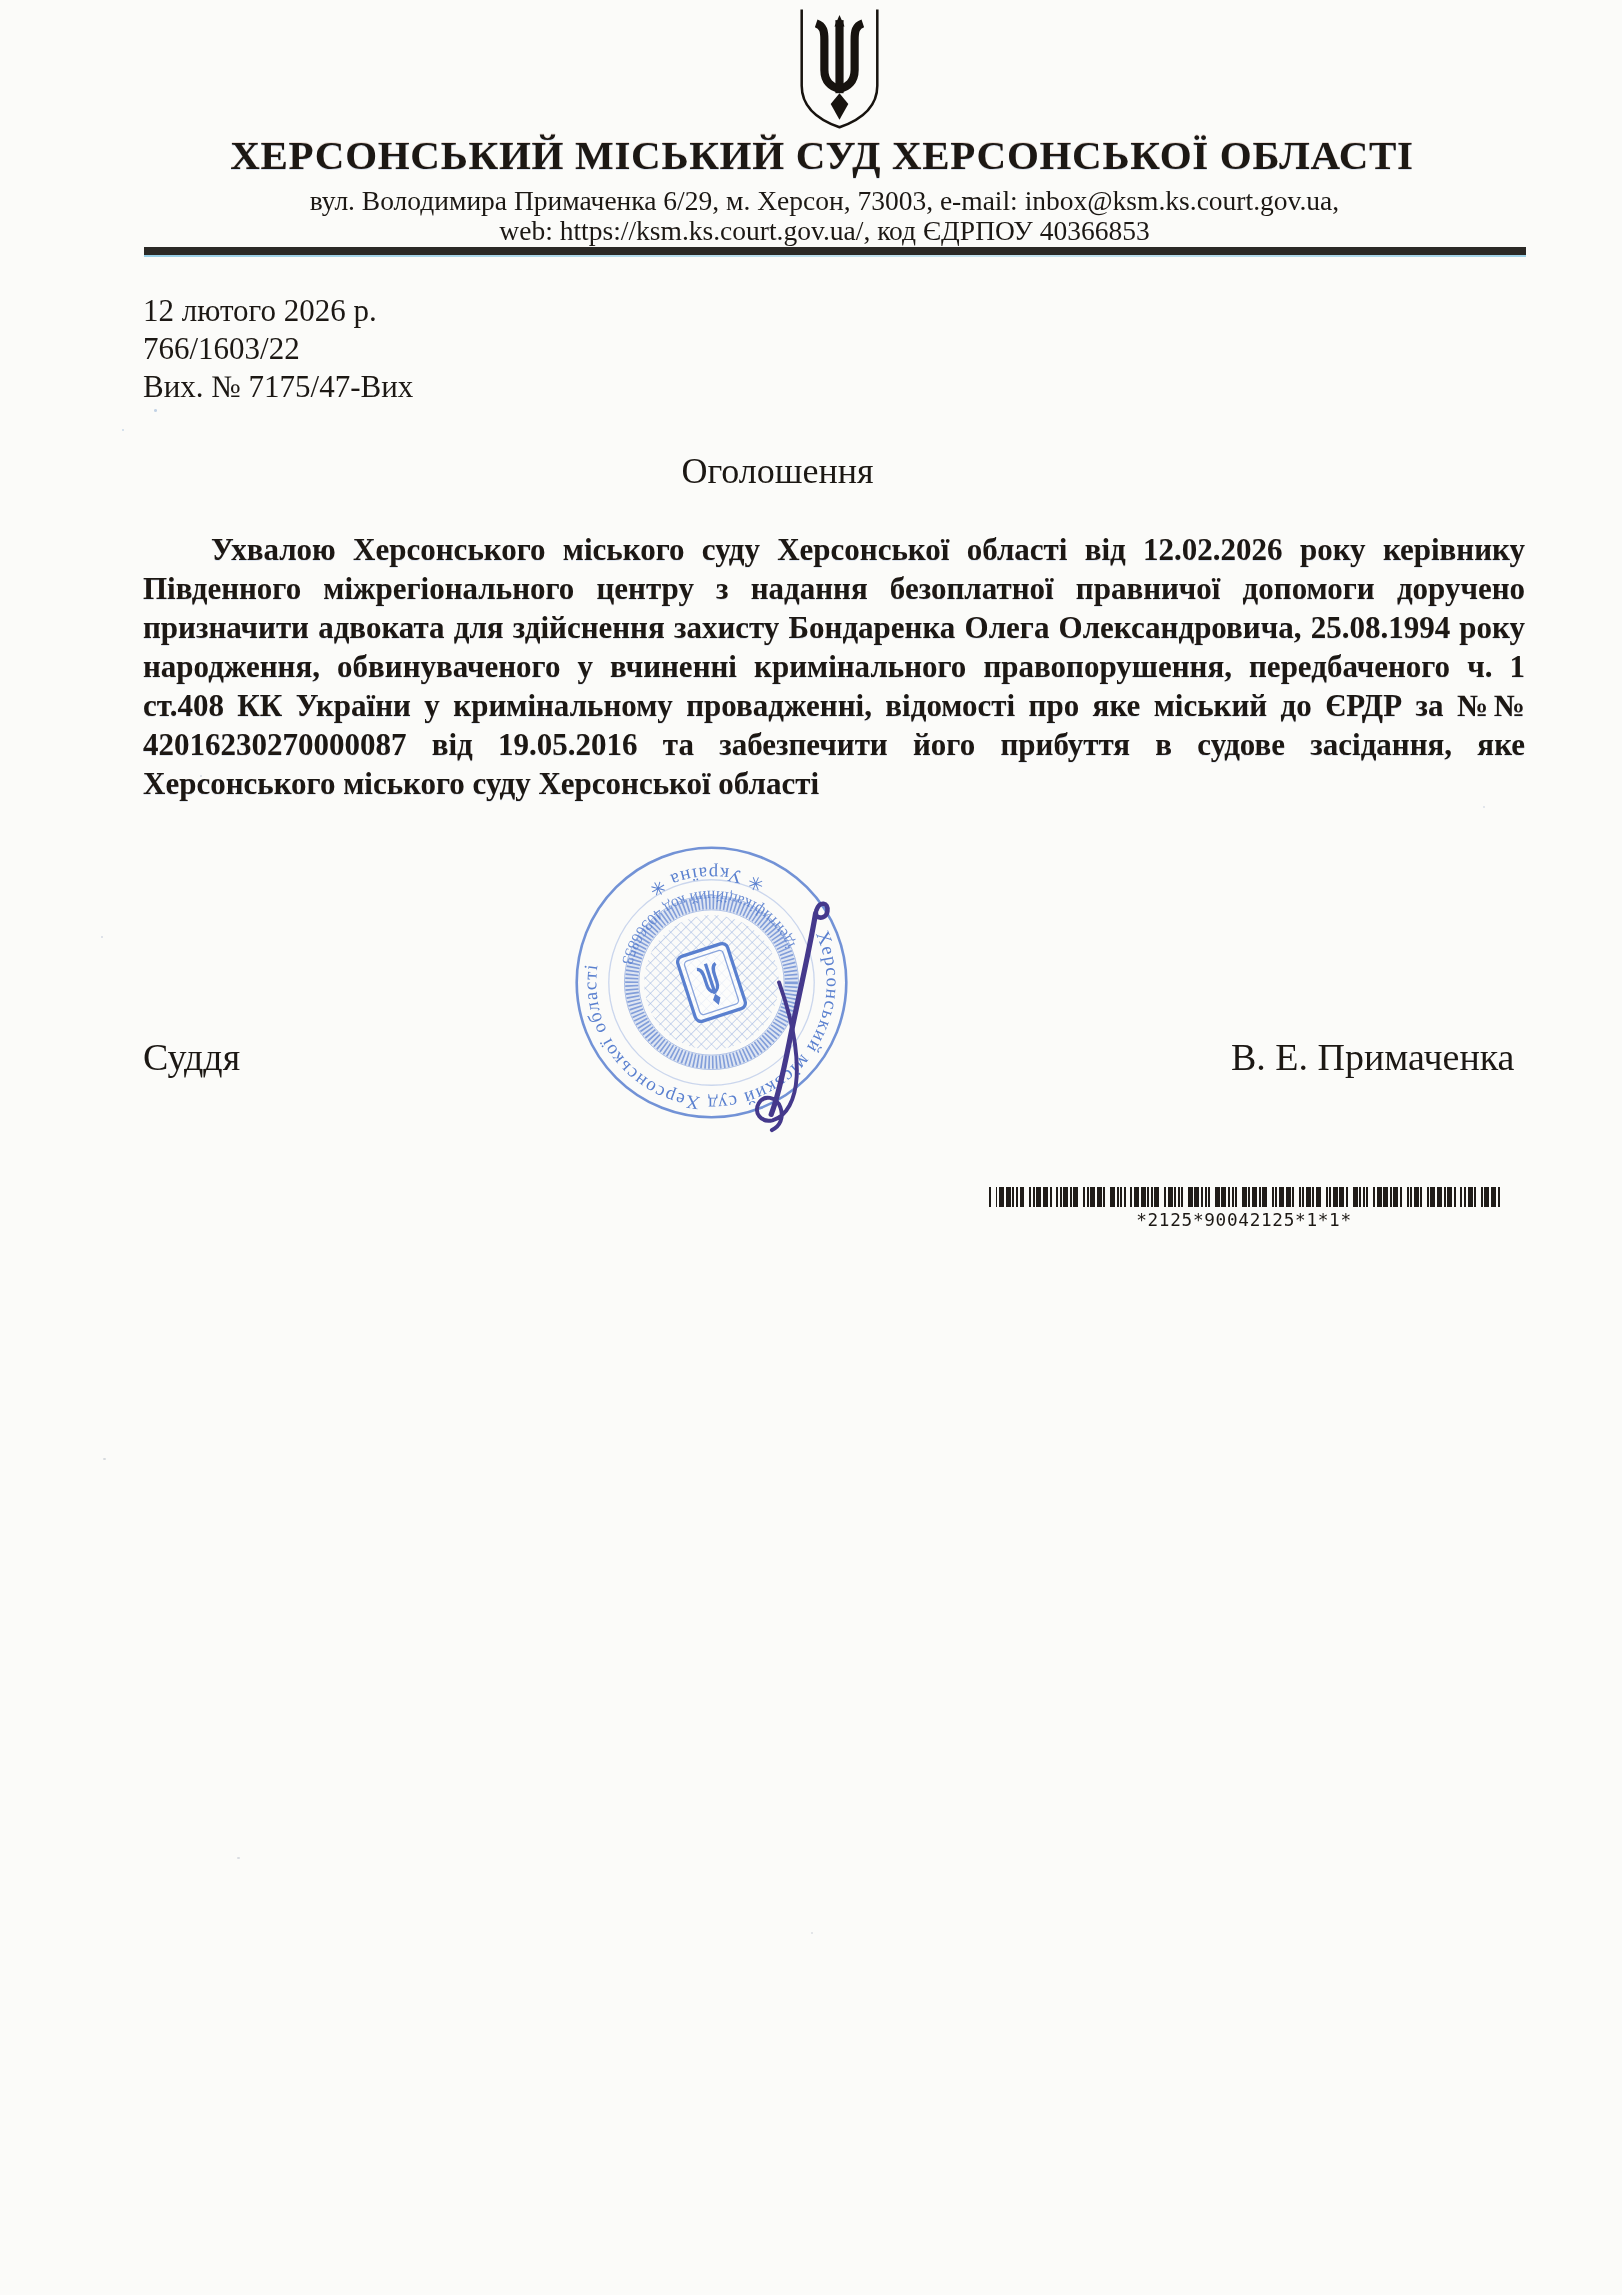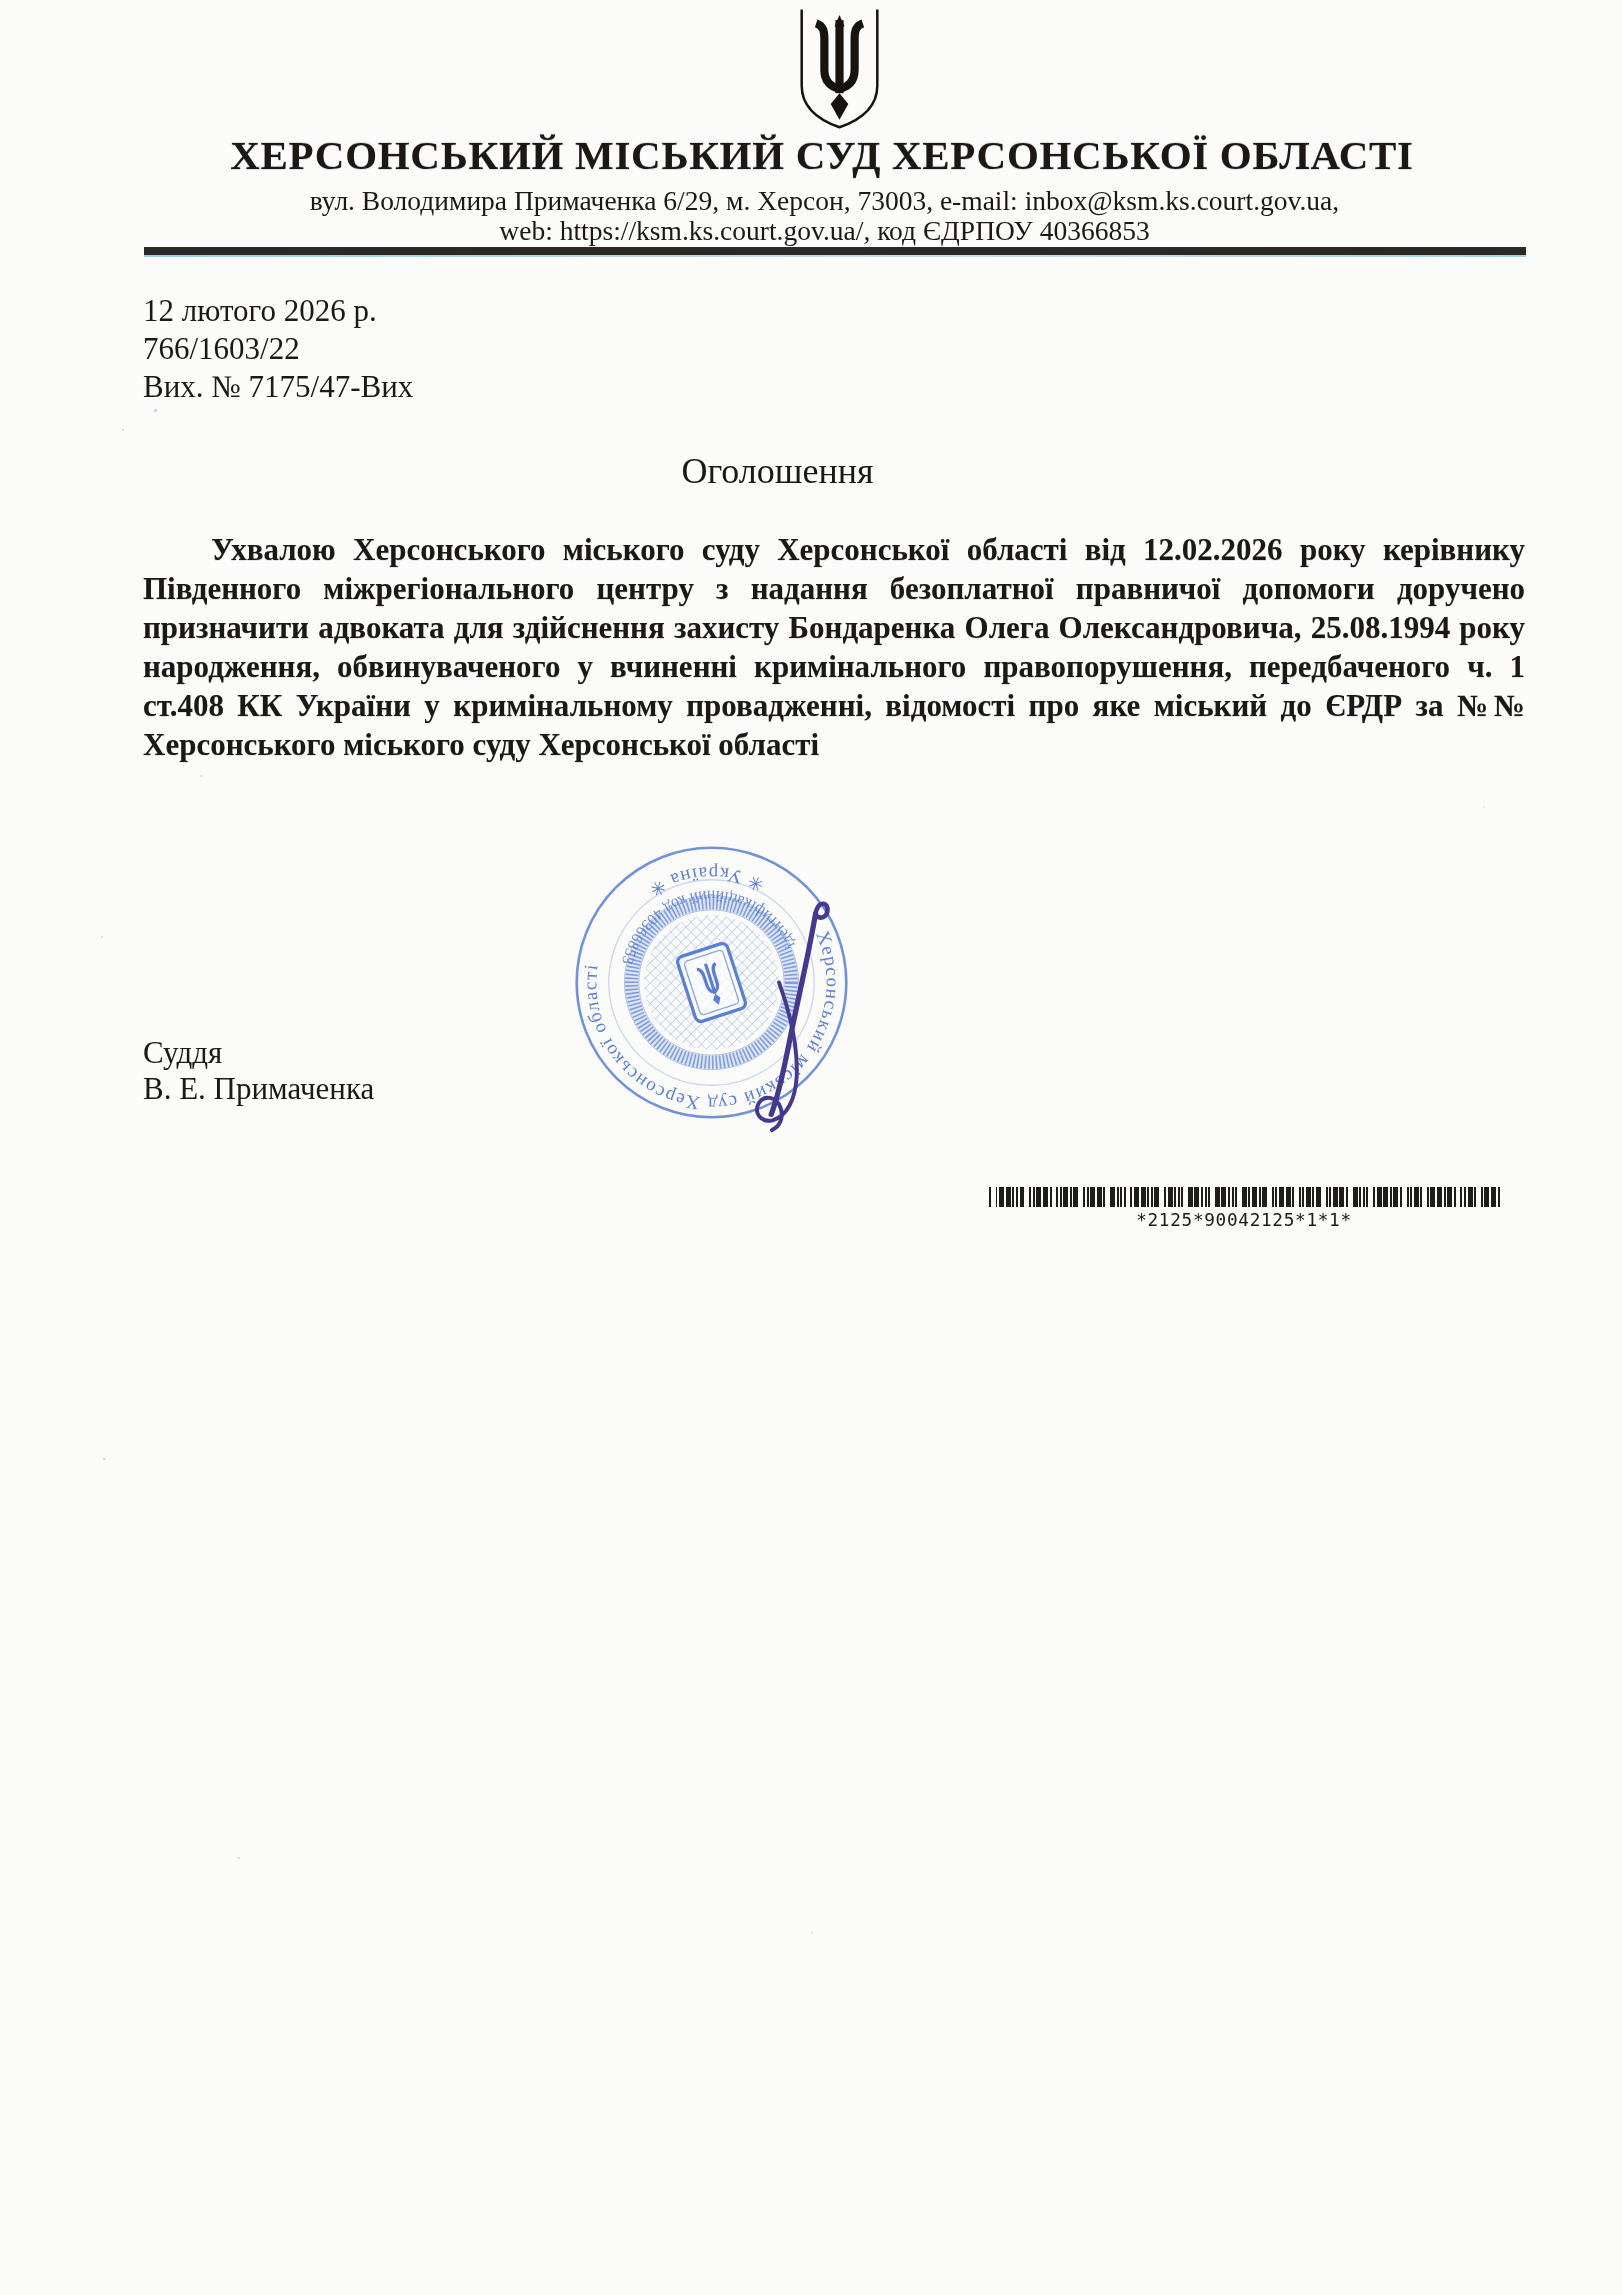--- a/index.html
+++ b/index.html
@@ -71,22 +71,22 @@
     z-index:2;
   }
   .signature {
     position:absolute; left:681px; top:883px;
     width:183px; height:255px;
     z-index:3;
   }
   
   .sig-row {
     position:absolute; left:143px; top:1035px; width:1382px;
-    display:flex; justify-content:flex-start;
-    font-size:31px; z-index:1;flex-direction:column;
+    display:flex; justify-content:space-between;
+    font-size:38px; z-index:1;
   }
   .judge-name { padding-right:10.5px; }
   
   .barcode {
     position:absolute; left:989px; top:1187px; width:510px;
     z-index:1;
   }
   .barcode-bars {
     position:relative; width:510px; height:19.6px;
   }
@@ -132,20 +132,21 @@
   </div>
 
   <div class="doc-title">Оголошення</div>
 
   <div class="body-text">
     <div class="body-line first">Ухвалою Херсонського міського суду Херсонської області від 12.02.2026 року керівнику</div>
     <div class="body-line">Південного міжрегіонального центру з надання безоплатної правничої допомоги доручено</div>
     <div class="body-line">призначити адвоката для здійснення захисту Бондаренка Олега Олександровича, 25.08.1994 року</div>
     <div class="body-line">народження, обвинуваченого у вчиненні кримінального правопорушення, передбаченого ч. 1</div>
     <div class="body-line">ст.408 КК України у кримінальному провадженні, відомості про яке міський до ЄРДР за №№</div>
+    <div class="body-line">42016230270000087 від 19.05.2016 та забезпечити його прибуття в судове засідання, яке</div>
     <div class="body-line last">Херсонського міського суду Херсонської області</div>
   </div>
 
   <svg class="stamp" viewBox="-230 -230 460 460">
     <defs>
       <path id="ringA" d="M 0,-176 A 176,176 0 1 1 -0.05,-176" fill="none"></path>
       <path id="ringB" d="M 0,-176 A 176,176 0 1 0 0.05,-176" fill="none"></path>
       <path id="ringC" d="M 0,-140 A 140,140 0 1 0 0.05,-140" fill="none"></path>
       <pattern id="mesh" patternUnits="userSpaceOnUse" width="11" height="11" patternTransform="rotate(45)">
         <path d="M 0,0 L 0,11 M 0,0 L 11,0" stroke="#4e77cc" stroke-width="1.7" fill="none"></path>

